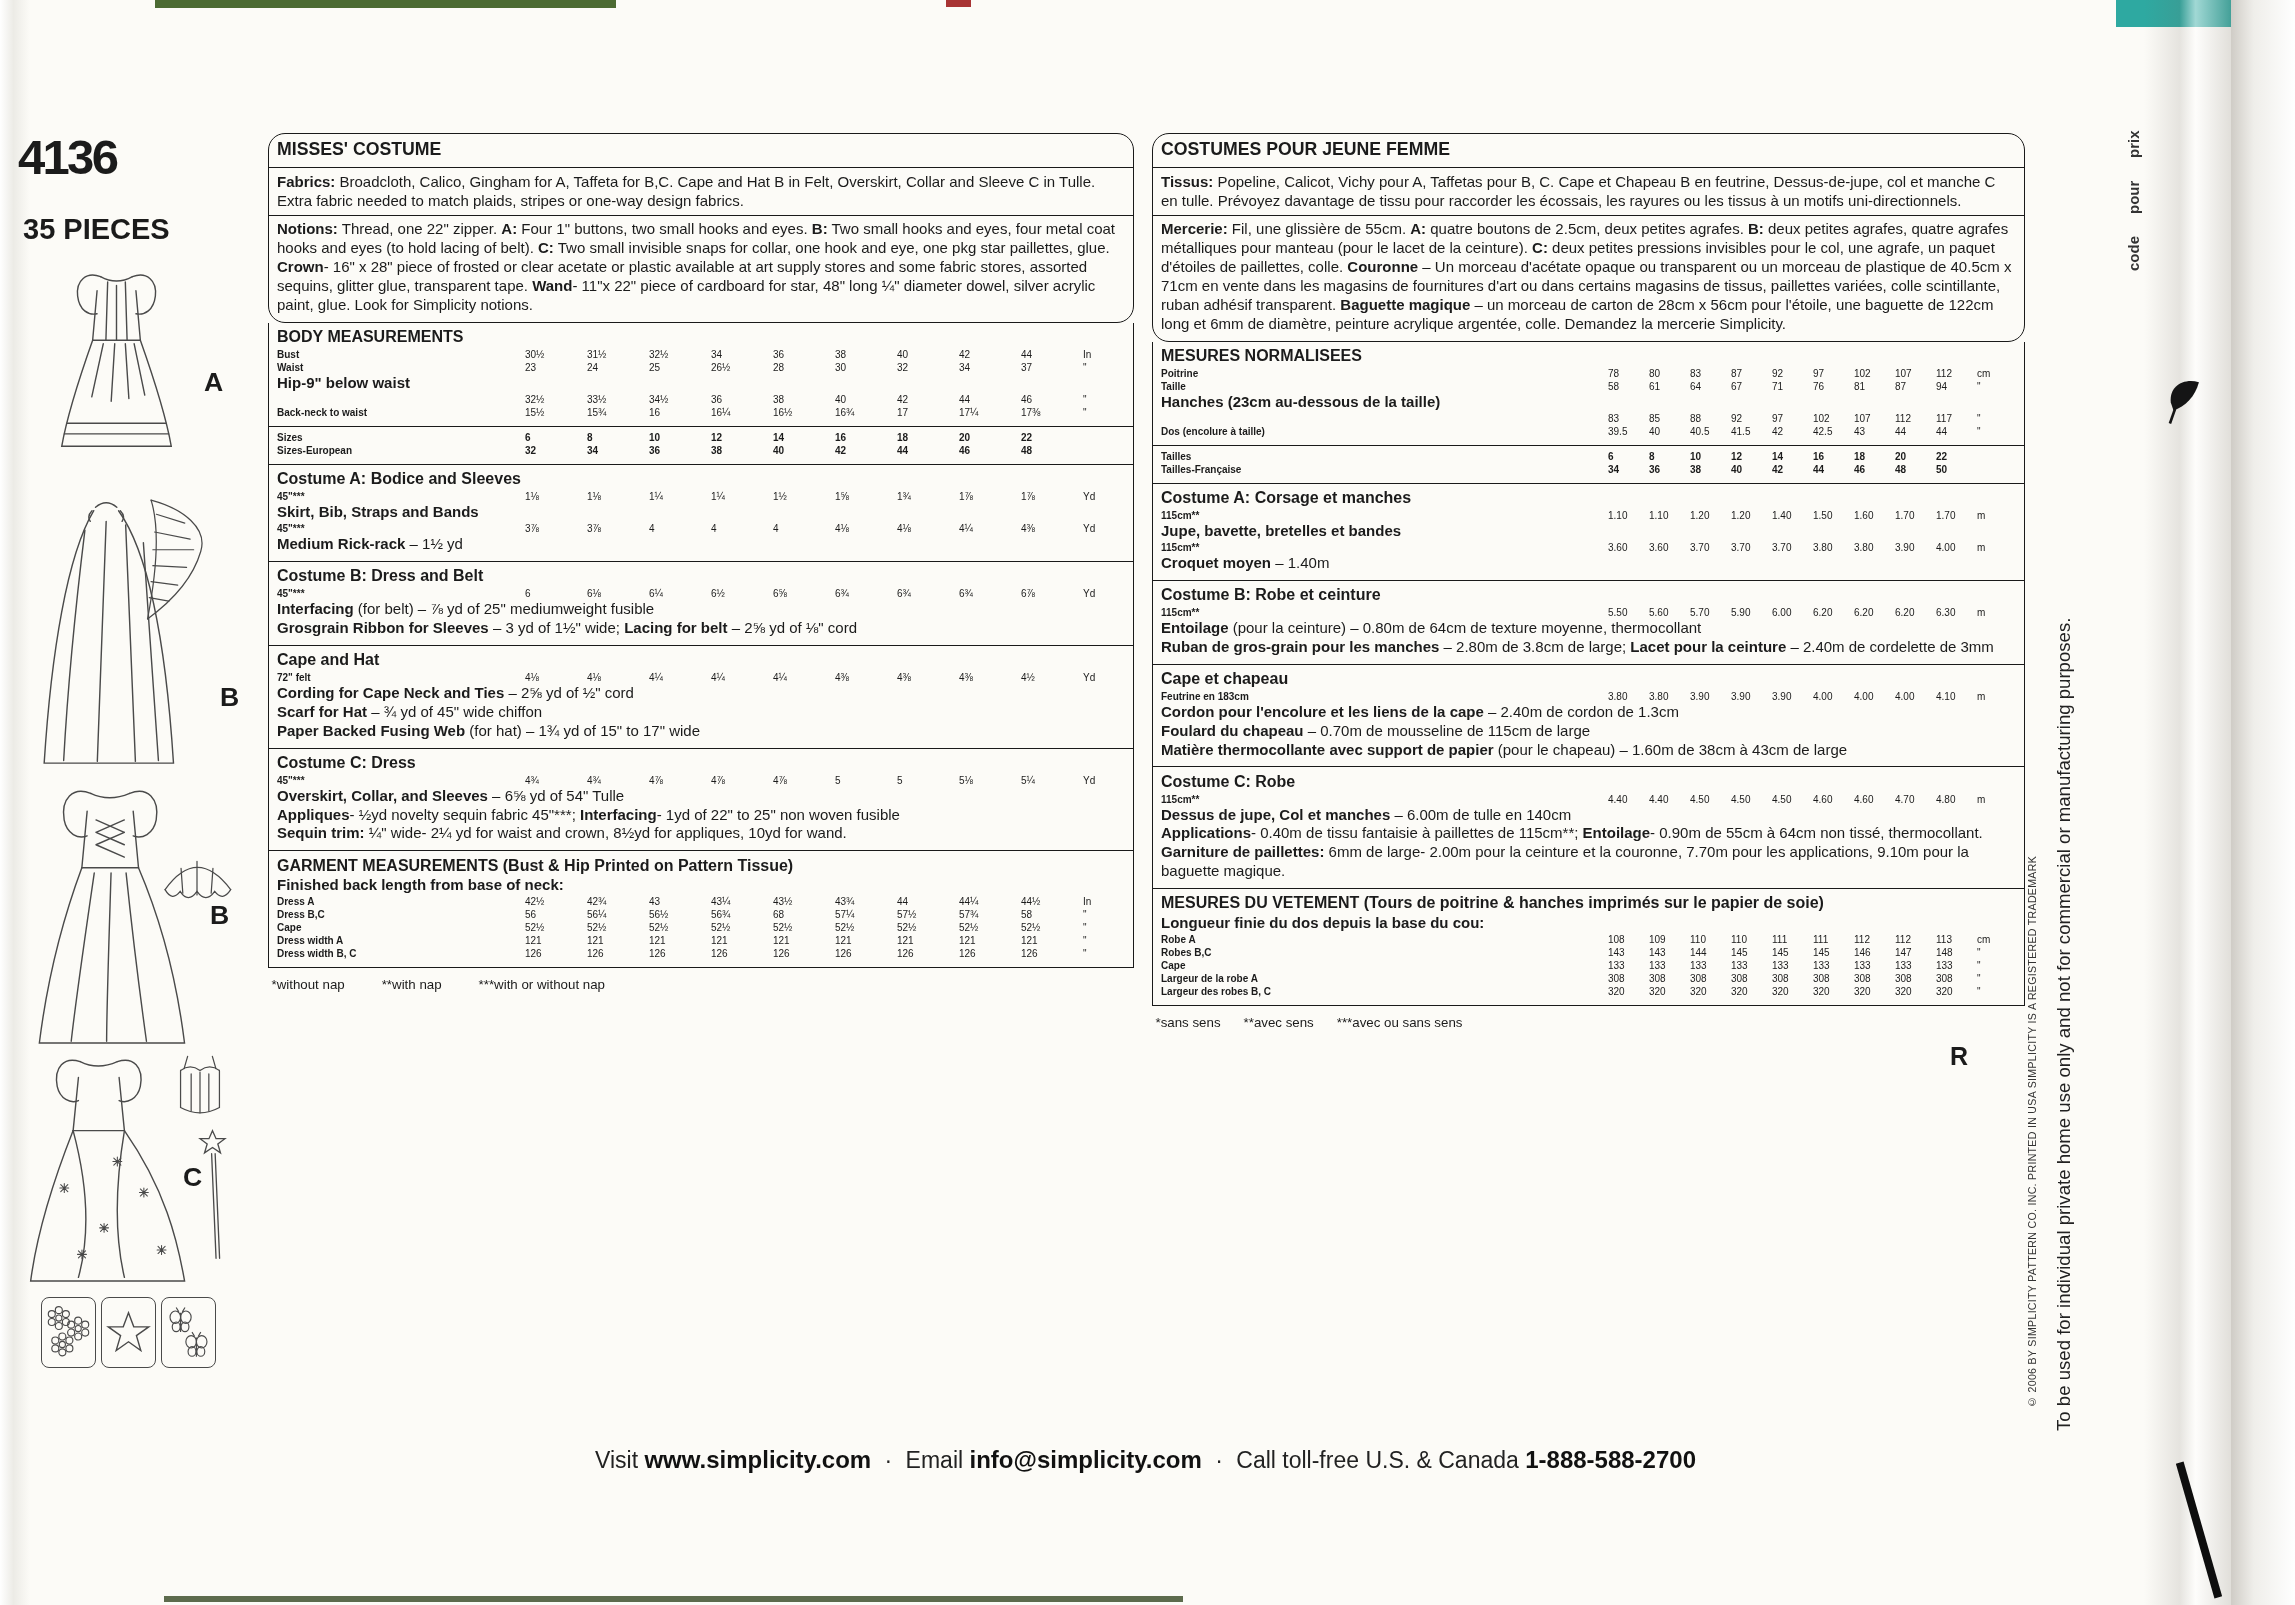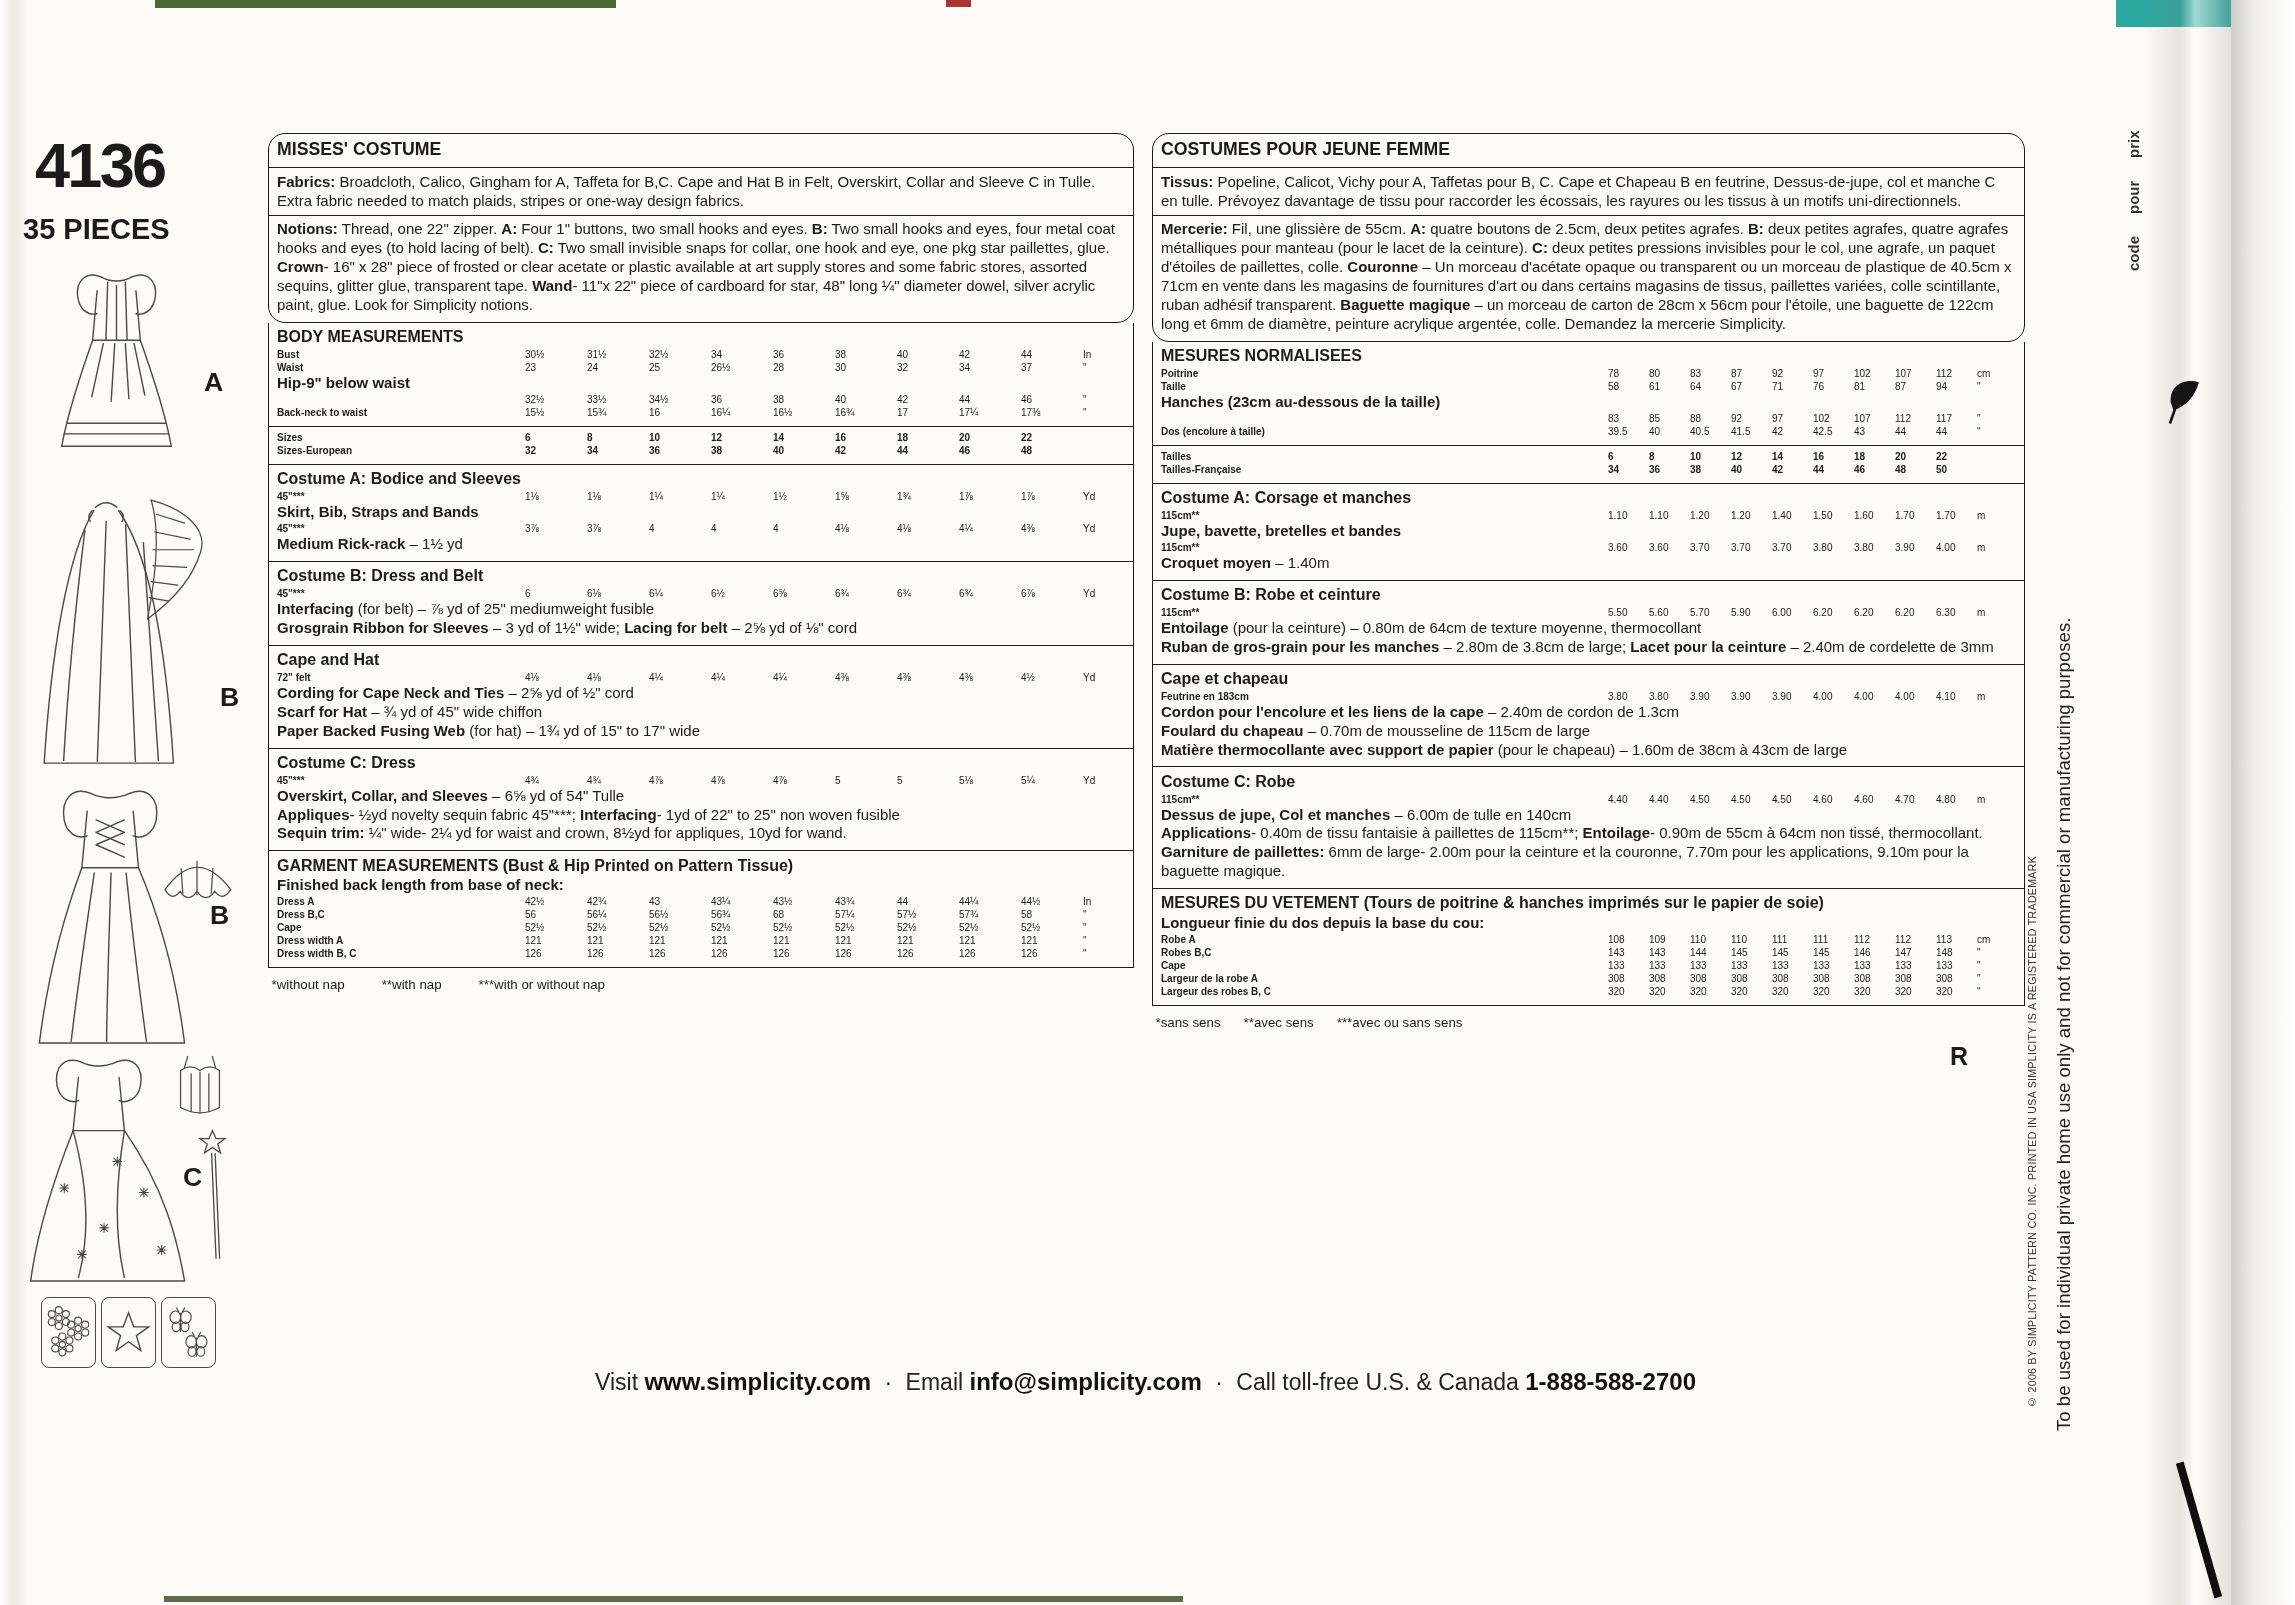--- a/index.html
+++ b/index.html
@@ -16,21 +16,21 @@
   .strip-red   { position:absolute; left:946px; top:0; width:25px; height:7px; background:#a83434; }
   .teal-corner { position:absolute; left:2116px; top:0; width:156px; height:26.6px; background:#2ea9a1; }
   .strip-bottom{ position:absolute; left:164px; top:1596px; width:1019px; height:6.2px; background:#5d6b4d; }
   .fold-crease { position:absolute; left:2144px; top:0; width:89px; height:1605px;
     background:linear-gradient(90deg, rgba(0,0,0,0) 0%, rgba(110,104,96,0.16) 40%, rgba(255,255,255,0.55) 58%, rgba(120,114,105,0.22) 100%); }
   .tear-right { position:absolute; left:2231px; top:0; width:65px; height:1605px;
     background:linear-gradient(90deg,#cfccc6 0%, #efeeea 35%, #ffffff 100%); }
   .diag-mark { position:absolute; left:2195px; top:1460px; width:8px; height:140px;
     background:#0e0e0e; transform:rotate(-16deg); }
   
-  .pattern-num { position:absolute; left:35px; top:129px; font-size:63px; font-weight:bold; letter-spacing:-2.7px; }
+  .pattern-num { position:absolute; left:18px; top:129px; font-size:49px; font-weight:bold; letter-spacing:-2.7px; }
   .pieces { position:absolute; left:23px; top:213px; font-size:29px; font-weight:bold; }
   
   .sk { position:absolute; }
   .sk-label { position:absolute; font-weight:bold; font-size:26.6px; }
   .icon-box { position:absolute; width:55px; height:71px; border:1.8px solid #4a4a4a; border-radius:8px;
     display:flex; align-items:center; justify-content:center; background:transparent; }
   
   .col { position:absolute; top:133px; }
   .col-en { left:268px;  width:866px; --labw:248px; --cw:62px; }
   .col-fr { left:1152px; width:873px; --labw:447px; --cw:41px; }
@@ -45,21 +45,21 @@
   .mrow { display:flex; align-items:flex-start; font-size:10px; line-height:1.3; }
   .mlabel { flex:0 0 var(--labw); font-weight:bold; padding-right:3.5px; }
   .mval { flex:0 0 var(--cw); }
   .munit { flex:0 0 34px; }
   .boldrow .mval { font-weight:bold; }
   .footnotes { margin-top:9px; padding-left:3.5px; font-size:13.3px; display:flex; }
   .footnotes.en span { margin-right:37px; }
   .footnotes.fr span { margin-right:23px; }
   .corner-r { text-align:right; padding:12.4px 57px 0 0; font-weight:bold; font-size:25px; }
   
-  .footer { position:absolute; left:266px; top:1368px; width:1759px; text-align:center; font-size:23px; color:#222; }
+  .footer { position:absolute; left:266px; top:1446px; width:1759px; text-align:center; font-size:23px; color:#222; }
   .footer .b { font-weight:bold; font-size:24px; color:#111; }
   .footer .sep { margin:0 7px; }
   
   .rot { writing-mode:vertical-rl; transform:rotate(180deg); }
   .usage-note { position:absolute; left:2053px; top:164px; height:1267px; width:25px; font-size:18.6px; color:#222; }
   .copyright  { position:absolute; left:2026px; top:797px; height:611px; width:15px; font-size:10.6px; color:#333; letter-spacing:0.3px; }
   .flap-word  { position:absolute; left:2125px; width:21px; height:53px; font-size:15px; font-weight:bold; color:#333; }
 </style>
 </head>
 <body>

